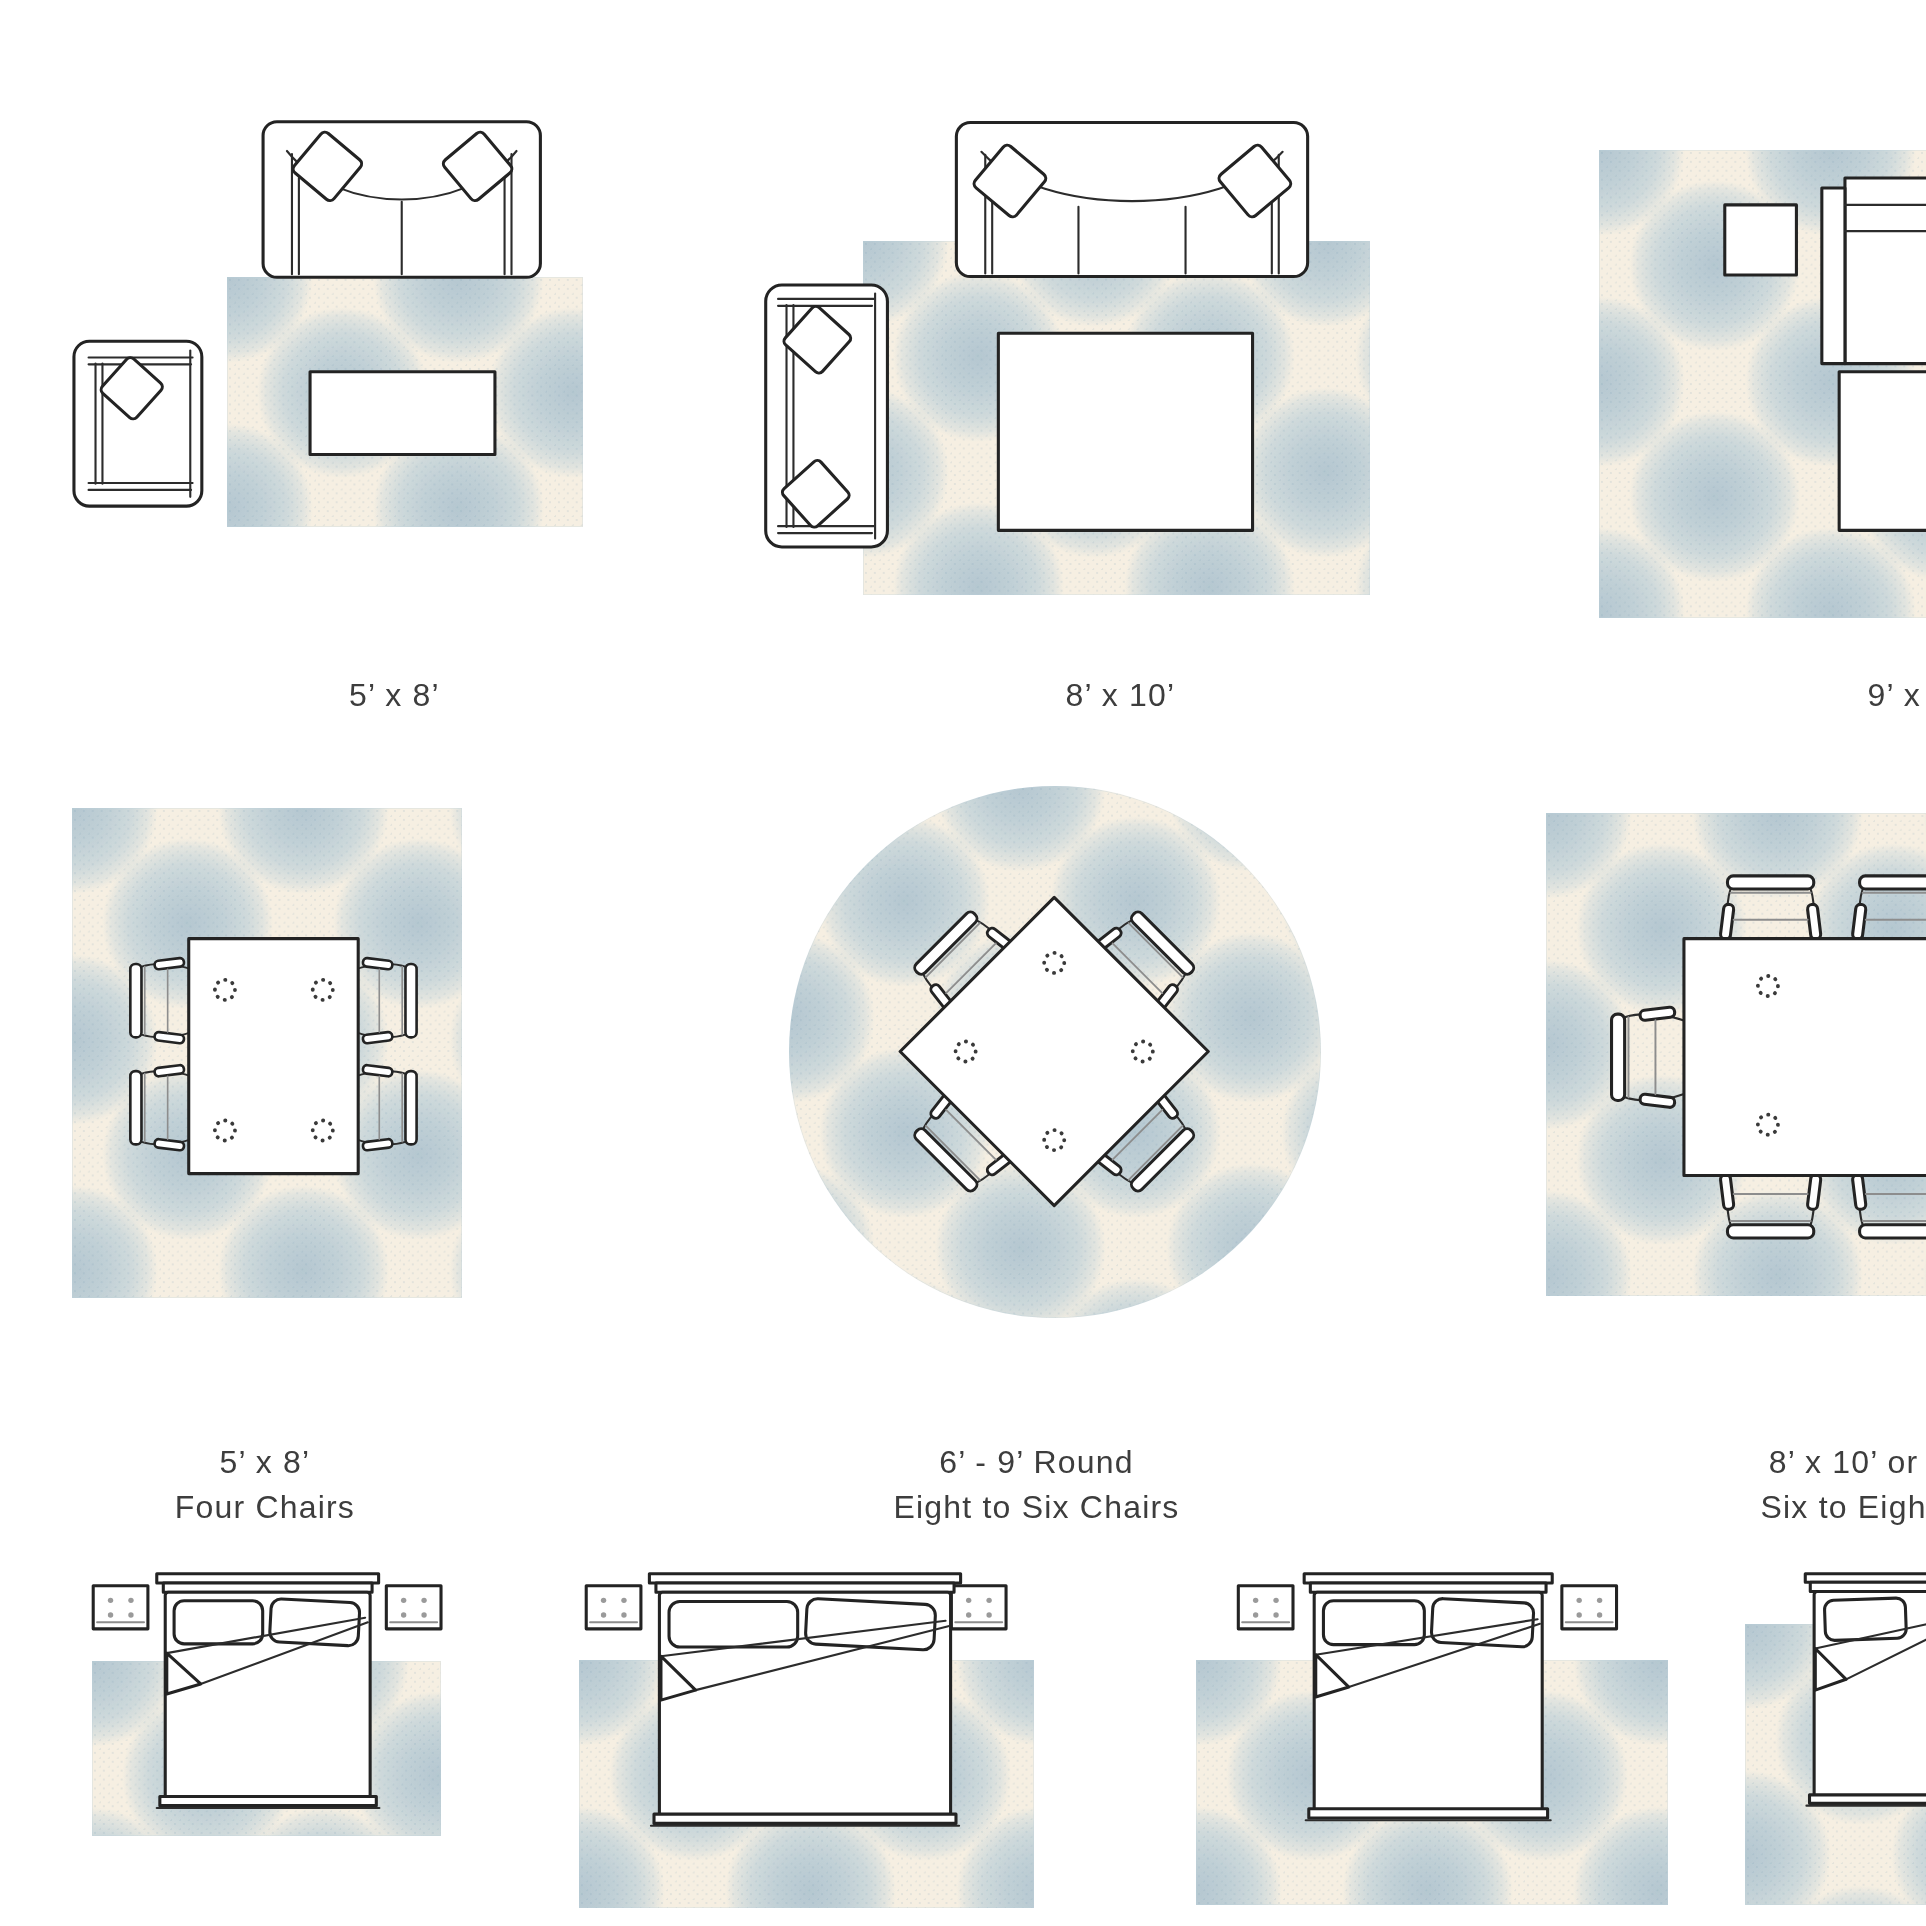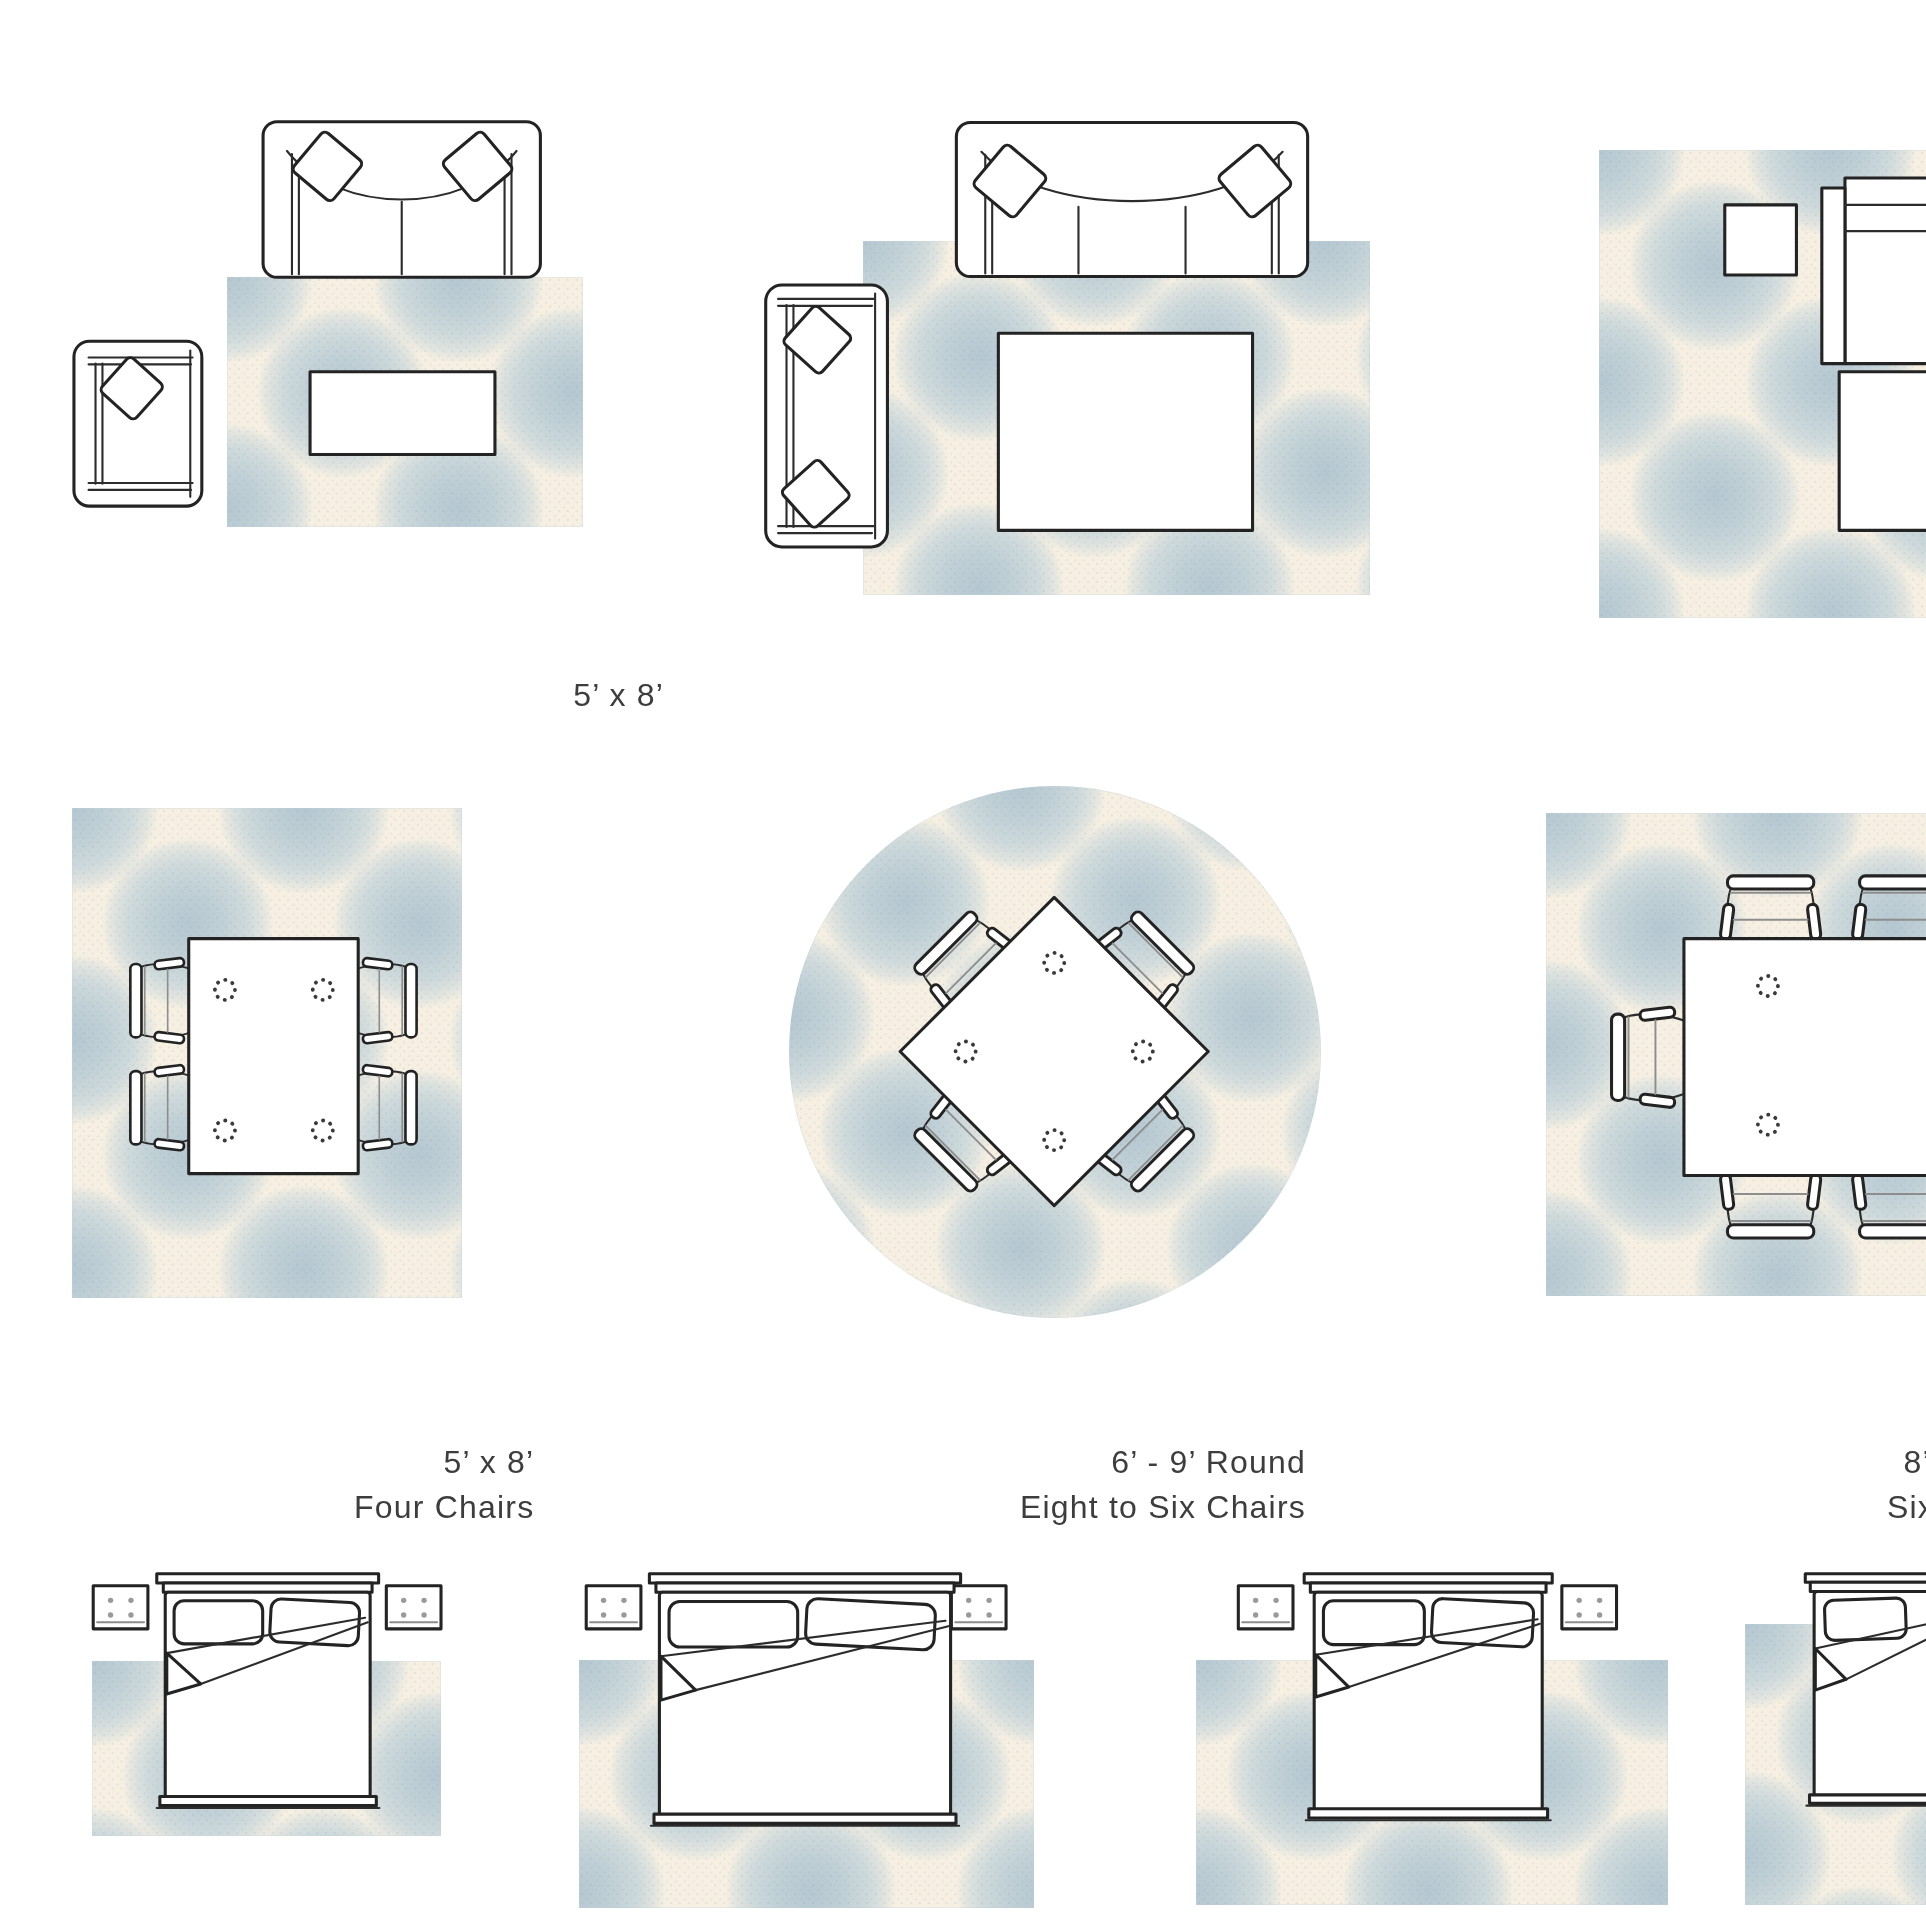--- a/index.html
+++ b/index.html
@@ -21,21 +21,21 @@
   .rug.round{border-radius:50%;}
 
   svg.overlay{position:absolute;left:0;top:0;}
 
   .f{fill:#ffffff;stroke:#232323;stroke-width:8;stroke-linejoin:round;}
   .l{fill:none;stroke:#2c2c2c;stroke-width:5.5;stroke-linecap:round;}
   .lg{fill:none;stroke:#8d8d8d;stroke-width:5;stroke-linecap:round;}
   .knob{fill:#9a9a9a;}
 
   .caption{
-    position:absolute;width:539px;text-align:right;
+    position:absolute;width:539px;text-align:center;
     color:#3d3d3d;font-size:32px;line-height:45px;font-weight:400;letter-spacing:1.2px;
   }
 </style>
 </head>
 <body>
 
 <div id="canvas">
 
   <div class="rug" style="left:227px;top:277px;width:356px;height:250px"></div>
   <div class="rug" style="left:863px;top:241px;width:507px;height:354px"></div>
@@ -264,20 +264,23 @@
         <polygon points="5368,4280 5448,4360 5368,4388" class="f" stroke-width="6"></polygon>
         <rect x="5353" y="4660" width="410" height="22" class="f" stroke-width="6"></rect>
         <path d="M5345,4688 H5771" class="l" stroke-width="7"></path>
       </g>
     </g>
   </svg>
 
   <div class="caption" style="left:125px;top:673px">
     <div>5’ x 8’</div>
   </div>
+  <div class="caption" style="left:851px;top:673px">
+    <div>8’ x 10’</div>
+  </div>
   <div class="caption" style="left:1653px;top:673px">
     <div>9’ x 12’</div>
   </div>
 
   <div class="caption" style="left:-4.6px;top:1440px">
     <div>5’ x 8’</div>
     <div>Four Chairs</div>
   </div>
   <div class="caption" style="left:767px;top:1440px">
     <div>6’ - 9’ Round</div>

